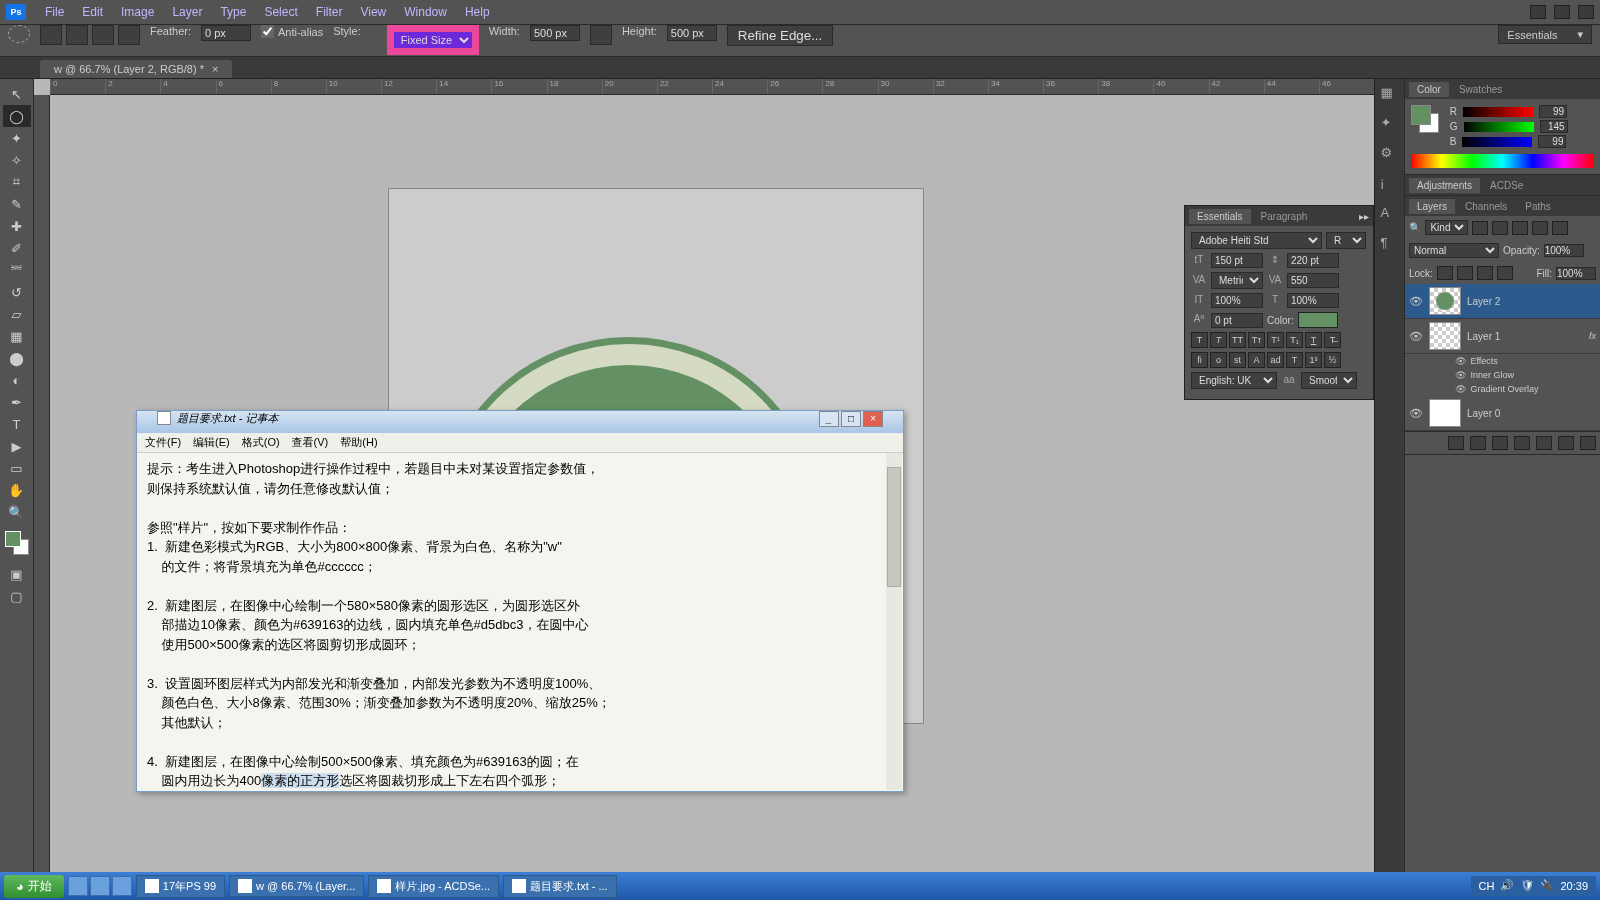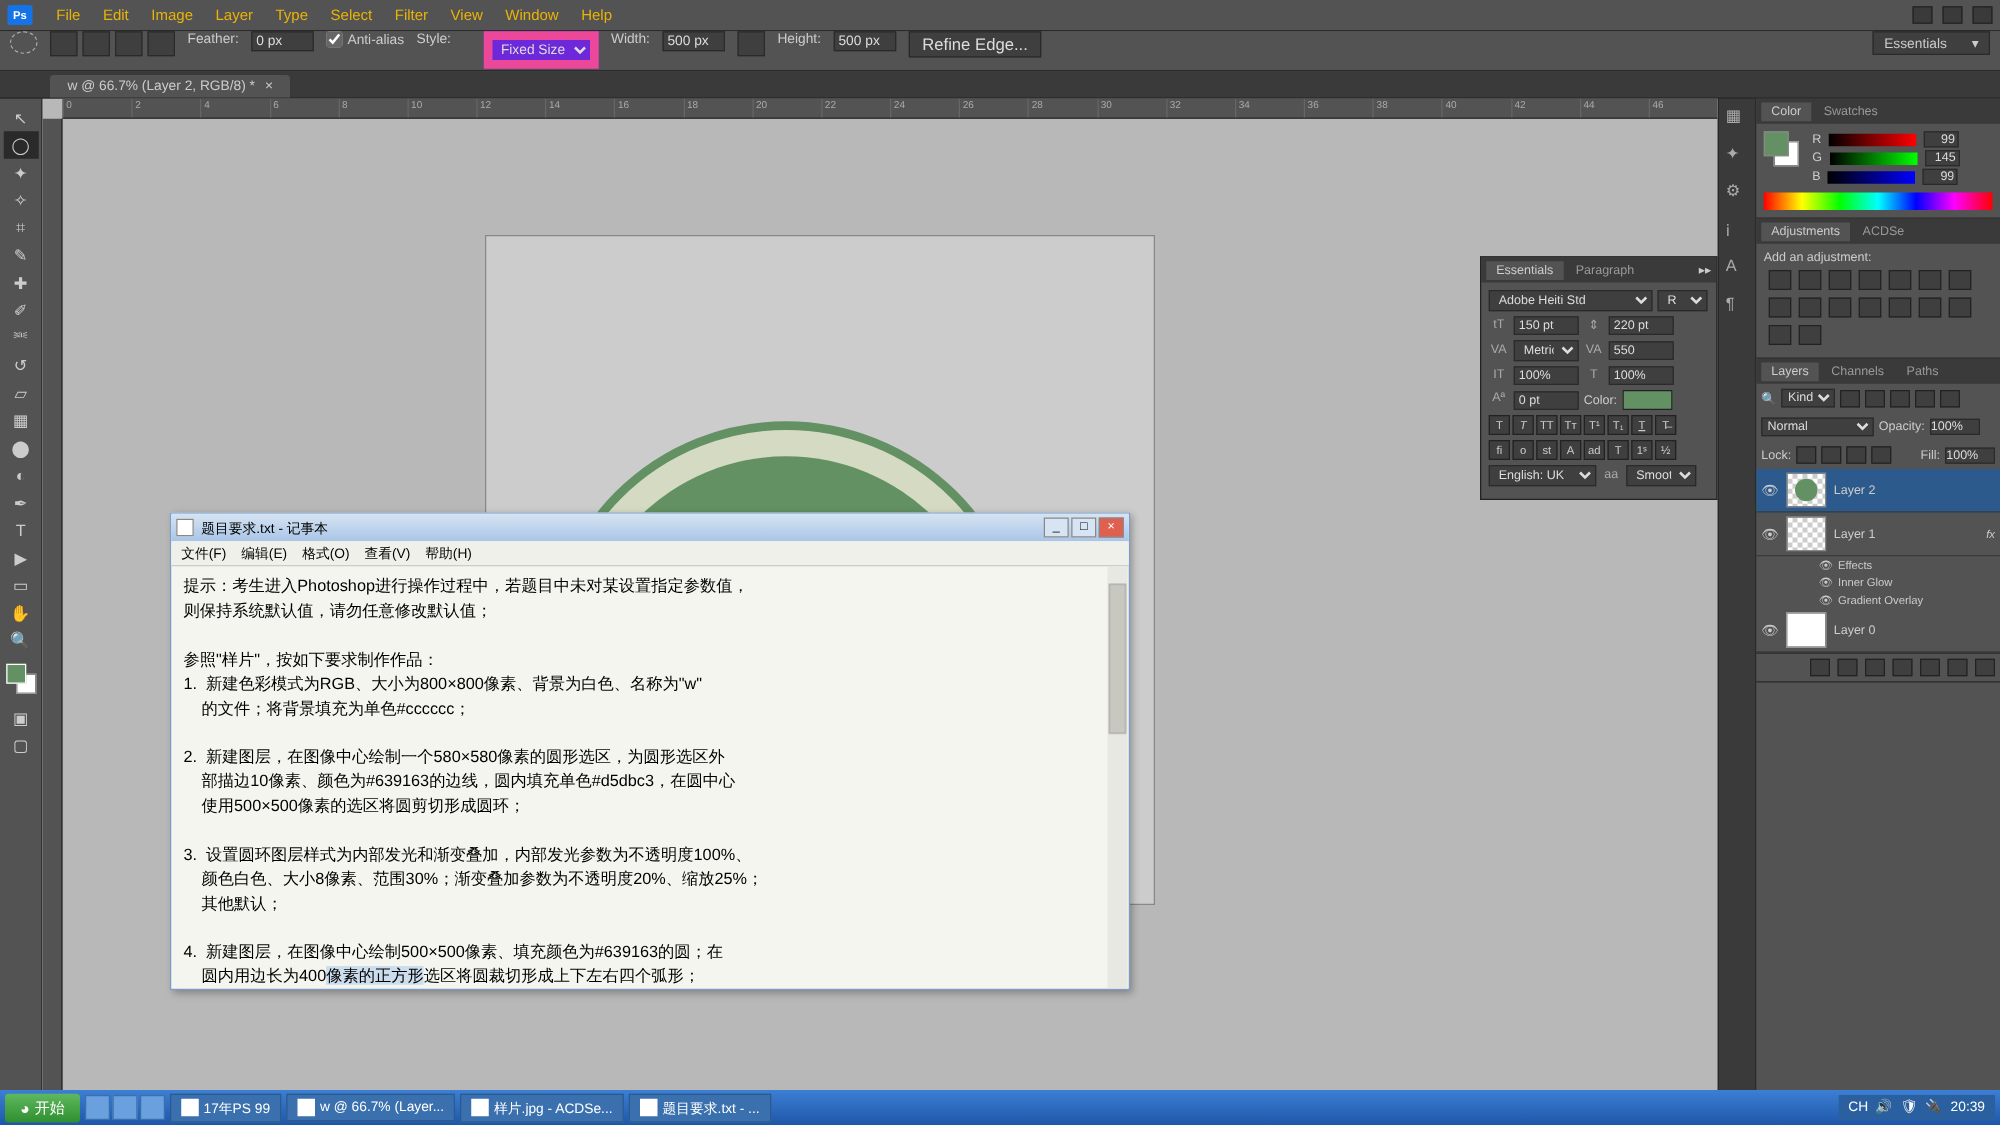--- a/index.html
+++ b/index.html
@@ -1,21 +1,21 @@
 <!DOCTYPE html>
 <html><head>
 <meta charset="utf-8">
 <style>
 * { margin: 0; padding: 0; box-sizing: border-box; font-family: "Segoe UI", Tahoma, sans-serif; }
 body { background: #535353; width: 1600px; height: 900px; overflow: hidden; position: relative; font-size: 11px; color: #ccc; }
 
 
 .menubar { height: 25px; background: #535353; display: flex; align-items: center; padding: 0 6px; border-bottom: 1px solid #2a2a2a; }
 .ps-logo { width: 20px; height: 16px; background: #1473e6; color: #fff; font-size: 9px; font-weight: bold; display: flex; align-items: center; justify-content: center; margin-right: 10px; border-radius: 2px; }
-.menubar .menu-item { padding: 0 9px; cursor: pointer; color: #eab308; font-size: 12px; }
+.menubar .menu-item { padding: 0 9px; cursor: pointer; color: #c4b5fd; font-size: 12px; }
 .menubar .window-ctrls { margin-left: auto; display: flex; gap: 8px; }
 .menubar .window-ctrls span { width: 16px; height: 14px; background: #3a3a3a; border: 1px solid #222; display: inline-block; cursor: pointer; }
 
 
 .optionsbar { height: 32px; background: #535353; display: flex; align-items: flex-start; padding: 0 8px; gap: 10px; border-bottom: 1px solid #2a2a2a; font-size: 11px; }
 .optionsbar .tool-icon { width: 22px; height: 18px; border: 1px dashed #aaa; border-radius: 50%; }
 .optionsbar .opt-group { display: flex; align-items: center; gap: 4px; }
 .optionsbar .icon-btn { width: 22px; height: 20px; background: #3f3f3f; border: 1px solid #2a2a2a; }
 .optionsbar input[type=text] { width: 50px; background: #3f3f3f; border: 1px solid #2a2a2a; color: #ddd; padding: 1px 3px; font-size: 11px; }
 .optionsbar select { background: #6d28d9; border: 7px solid #ec4899; color: #ddd; padding: 1px 3px; font-size: 11px; margin-left: 16px; }
@@ -99,21 +99,21 @@
 .char-panel { position: absolute; top: 205px; right: 226px; width: 190px; background: #535353; border: 1px solid #222; z-index: 20; }
 .char-panel .panel-body .crow { display: flex; align-items: center; gap: 4px; margin-bottom: 4px; }
 .char-panel .crow .cicn { width: 16px; height: 14px; font-size: 10px; color: #aaa; text-align: center; }
 .char-panel input, .char-panel select { background: #3f3f3f; border: 1px solid #2a2a2a; color: #ddd; font-size: 10px; padding: 1px 3px; }
 .char-panel input { width: 52px; }
 .char-panel .btn-row { display: flex; gap: 2px; margin-top: 4px; }
 .char-panel .btn-row .tb { width: 17px; height: 16px; background: #3f3f3f; border: 1px solid #222; font-size: 9px; text-align: center; line-height: 14px; cursor: pointer; }
 
 
 .notepad { position: absolute; top: 410px; left: 136px; width: 768px; height: 382px; background: #f5f5ef; border: 1px solid #7a9ec7; z-index: 30; box-shadow: 2px 2px 6px rgba(0,0,0,.3); }
-.notepad .np-titlebar { height: 22px; background: linear-gradient(#d6e4f3,#a9c5e6); display: flex; align-items: center; padding: 0 4px; font-size: 11px; color: #000; }
+.notepad .np-titlebar { height: 22px; background: linear-gradient(#d6e4f3,#a9c5e6); display: flex; padding: 0 20px; font-size: 11px; color: #000; font-style: italic; }
 .notepad .np-titlebar .np-icon { width: 14px; height: 14px; background: #fff; border: 1px solid #888; margin-right: 6px; }
 .notepad .np-titlebar .np-ctrls { margin-left: auto; display: flex; gap: 2px; }
 .notepad .np-titlebar .np-ctrls span { width: 20px; height: 16px; background: #d6e4f3; border: 1px solid #888; text-align: center; line-height: 14px; font-size: 10px; cursor: pointer; }
 .notepad .np-titlebar .np-ctrls .np-close { background: #e06050; color: #fff; }
 .notepad .np-menubar { height: 20px; background: #f0f0ea; border-bottom: 1px solid #ccc; display: flex; align-items: center; padding: 0 4px; font-size: 11px; color: #000; gap: 4px; }
 .notepad .np-menubar span { padding: 0 4px; cursor: pointer; }
 .notepad .np-body { padding: 6px 10px; font-size: 13px; color: #000; font-family: "SimSun","NSimSun",monospace; line-height: 1.5; white-space: pre-wrap; overflow-y: auto; height: calc(100% - 42px); }
 .notepad .np-scroll { position: absolute; right: 1px; top: 42px; bottom: 1px; width: 16px; background: #e8e8e2; }
 .notepad .np-scroll .np-thumb { position: absolute; left: 1px; right: 1px; top: 14px; height: 120px; background: #c8c8c0; border: 1px solid #aaa; }
 .np-highlight { background: #cde; }
@@ -292,41 +292,20 @@
             </div>
         </div>
         <div class="color-ramp"></div>
       </div>
     </div>
 
     <div class="panel">
       <div class="panel-tabs">
         <div class="ptab">Adjustments</div>
         <div class="ptab inactive">ACDSe</div>
-      </div>
-      <div class="panel-body">
-        <div>Add an adjustment:</div>
-        <div class="adj-grid">
-          <div class="aicn"></div>
-          <div class="aicn"></div>
-          <div class="aicn"></div>
-          <div class="aicn"></div>
-          <div class="aicn"></div>
-          <div class="aicn"></div>
-          <div class="aicn"></div>
-          <div class="aicn"></div>
-          <div class="aicn"></div>
-          <div class="aicn"></div>
-          <div class="aicn"></div>
-          <div class="aicn"></div>
-          <div class="aicn"></div>
-          <div class="aicn"></div>
-          <div class="aicn"></div>
-          <div class="aicn"></div>
-        </div>
       </div>
     </div>
 
     <div class="panel">
       <div class="panel-tabs">
         <div class="ptab">Layers</div>
         <div class="ptab inactive">Channels</div>
         <div class="ptab inactive">Paths</div>
       </div>
       <div class="layers-controls">

